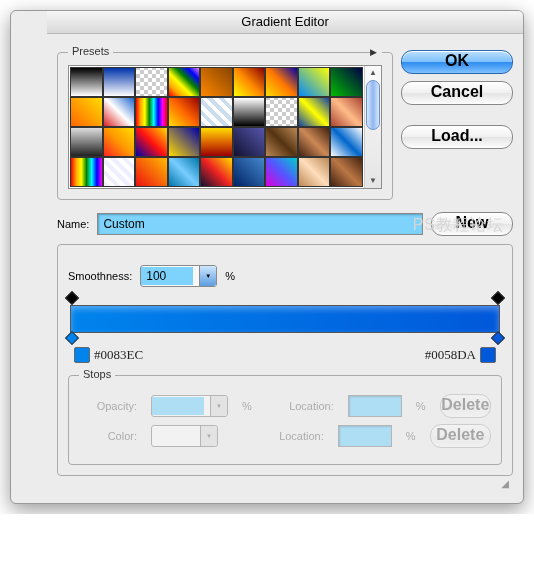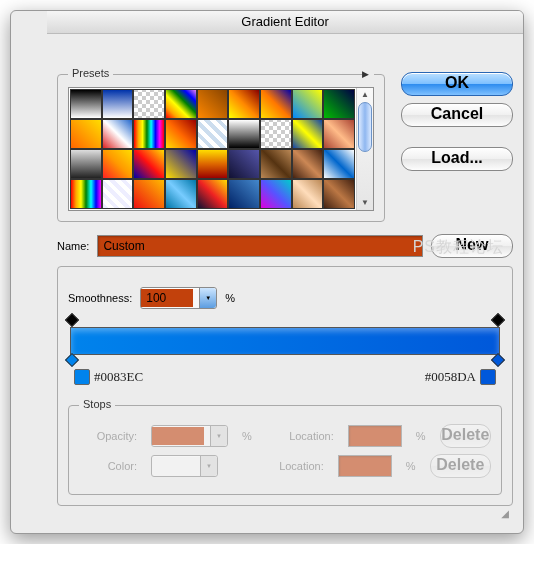--- a/index.html
+++ b/index.html
@@ -26,22 +26,21 @@
     text-align: center;
     font-size: 13px;
     background: linear-gradient(#f6f6f6, #d9d9d9);
     border-bottom: 1px solid #bbb;
   }
   .content {
     padding: 10px;
   }
   .top-row {
     display: flex;
-    gap: 16px;
-    margin-top: 22px;
+    gap: 8px;
   }
   .fieldset {
     position: relative;
     border: 1px solid #aaa;
     border-radius: 4px;
     margin-top: 8px;
     padding: 12px 10px 10px 10px;
     background: #ececec;
   }
   .fieldset-legend {
@@ -142,21 +141,21 @@
     align-items: center;
     gap: 8px;
     margin-top: 12px;
   }
   .row label {
     font-size: 11px;
   }
   .text-input {
     border: 1px solid #8a8a8a;
     box-shadow: inset 1px 1px 2px rgba(0,0,0,0.25);
-    background: #c2410c;
+    background: #7dd3fc;
     height: 20px;
     padding: 0 5px;
     font-size: 12px;
   }
   .small-input { width: 42px; }
   .select-box {
     position: relative;
     display: inline-flex;
     align-items: center;
     background: #f7f7f7;
@@ -354,21 +353,21 @@
         <span style="display:flex;align-items:flex-end">
           <span class="paint-bucket" style="background:#0083EC"></span>
           <span>#0083EC</span>
         </span>
         <span style="display:flex;align-items:center">
           <span>#0058DA</span>
           <span class="paint-bucket" style="background:#0058DA"></span>
         </span>
       </div>
 
-      <div class="fieldset" style="margin-top:20px">
+      <div class="fieldset" style="margin-top:12px">
         <span class="fieldset-legend">Stops</span>
 
         <div class="stops-row disabled">
           <label>Opacity:</label>
           <span class="select-box" style="padding-left:0">
             <input class="text-input small-input" style="border: none; height: 18px; box-shadow: none;" disabled="" value="">
             <span class="select-chevrons" style="background:#ddd">▼</span>
           </span>
           <span>%</span>
           <label style="margin-left:10px">Location:</label>

